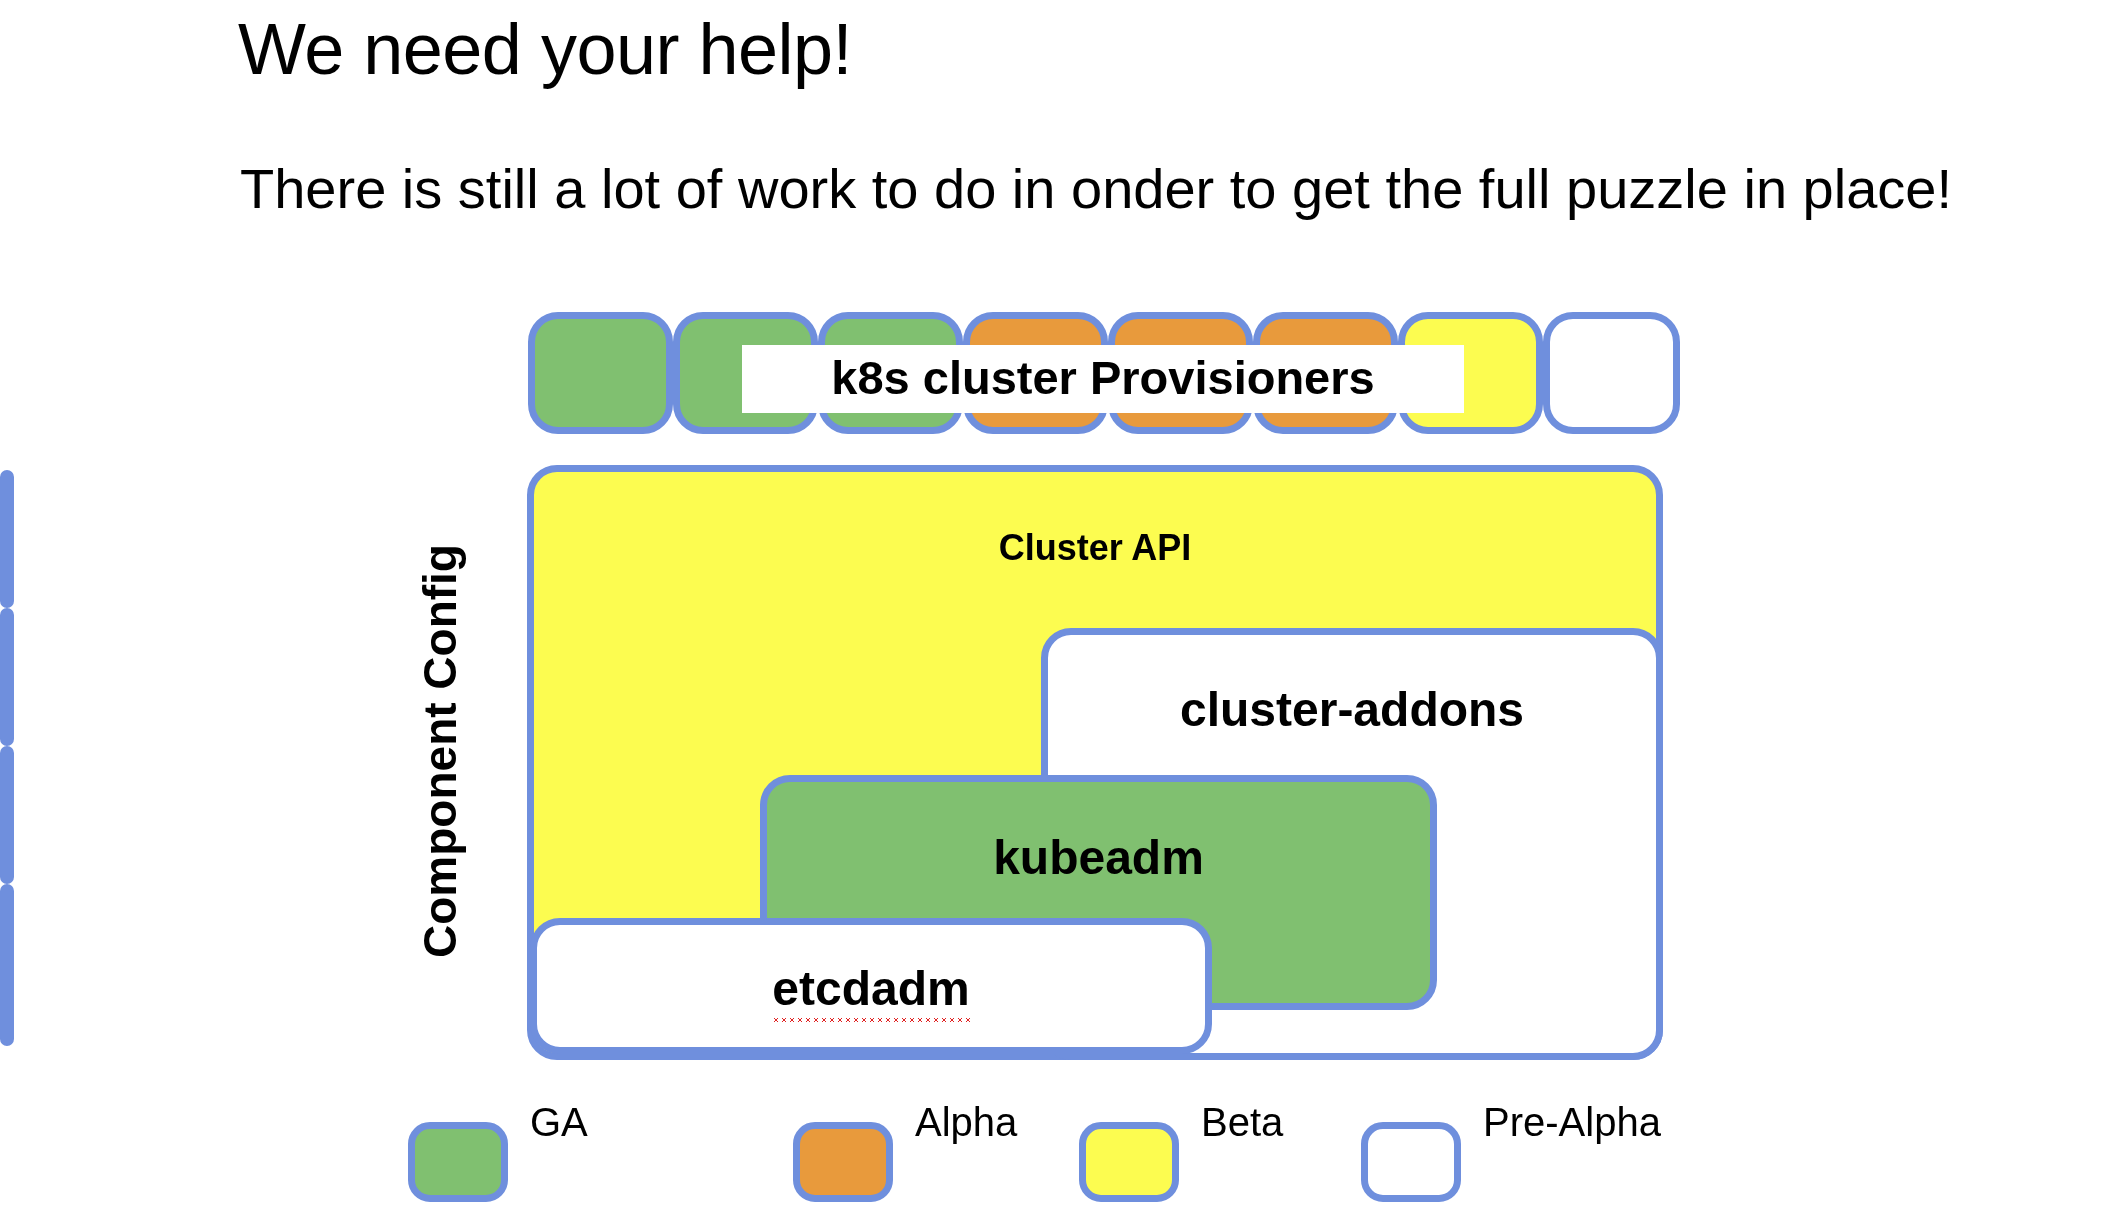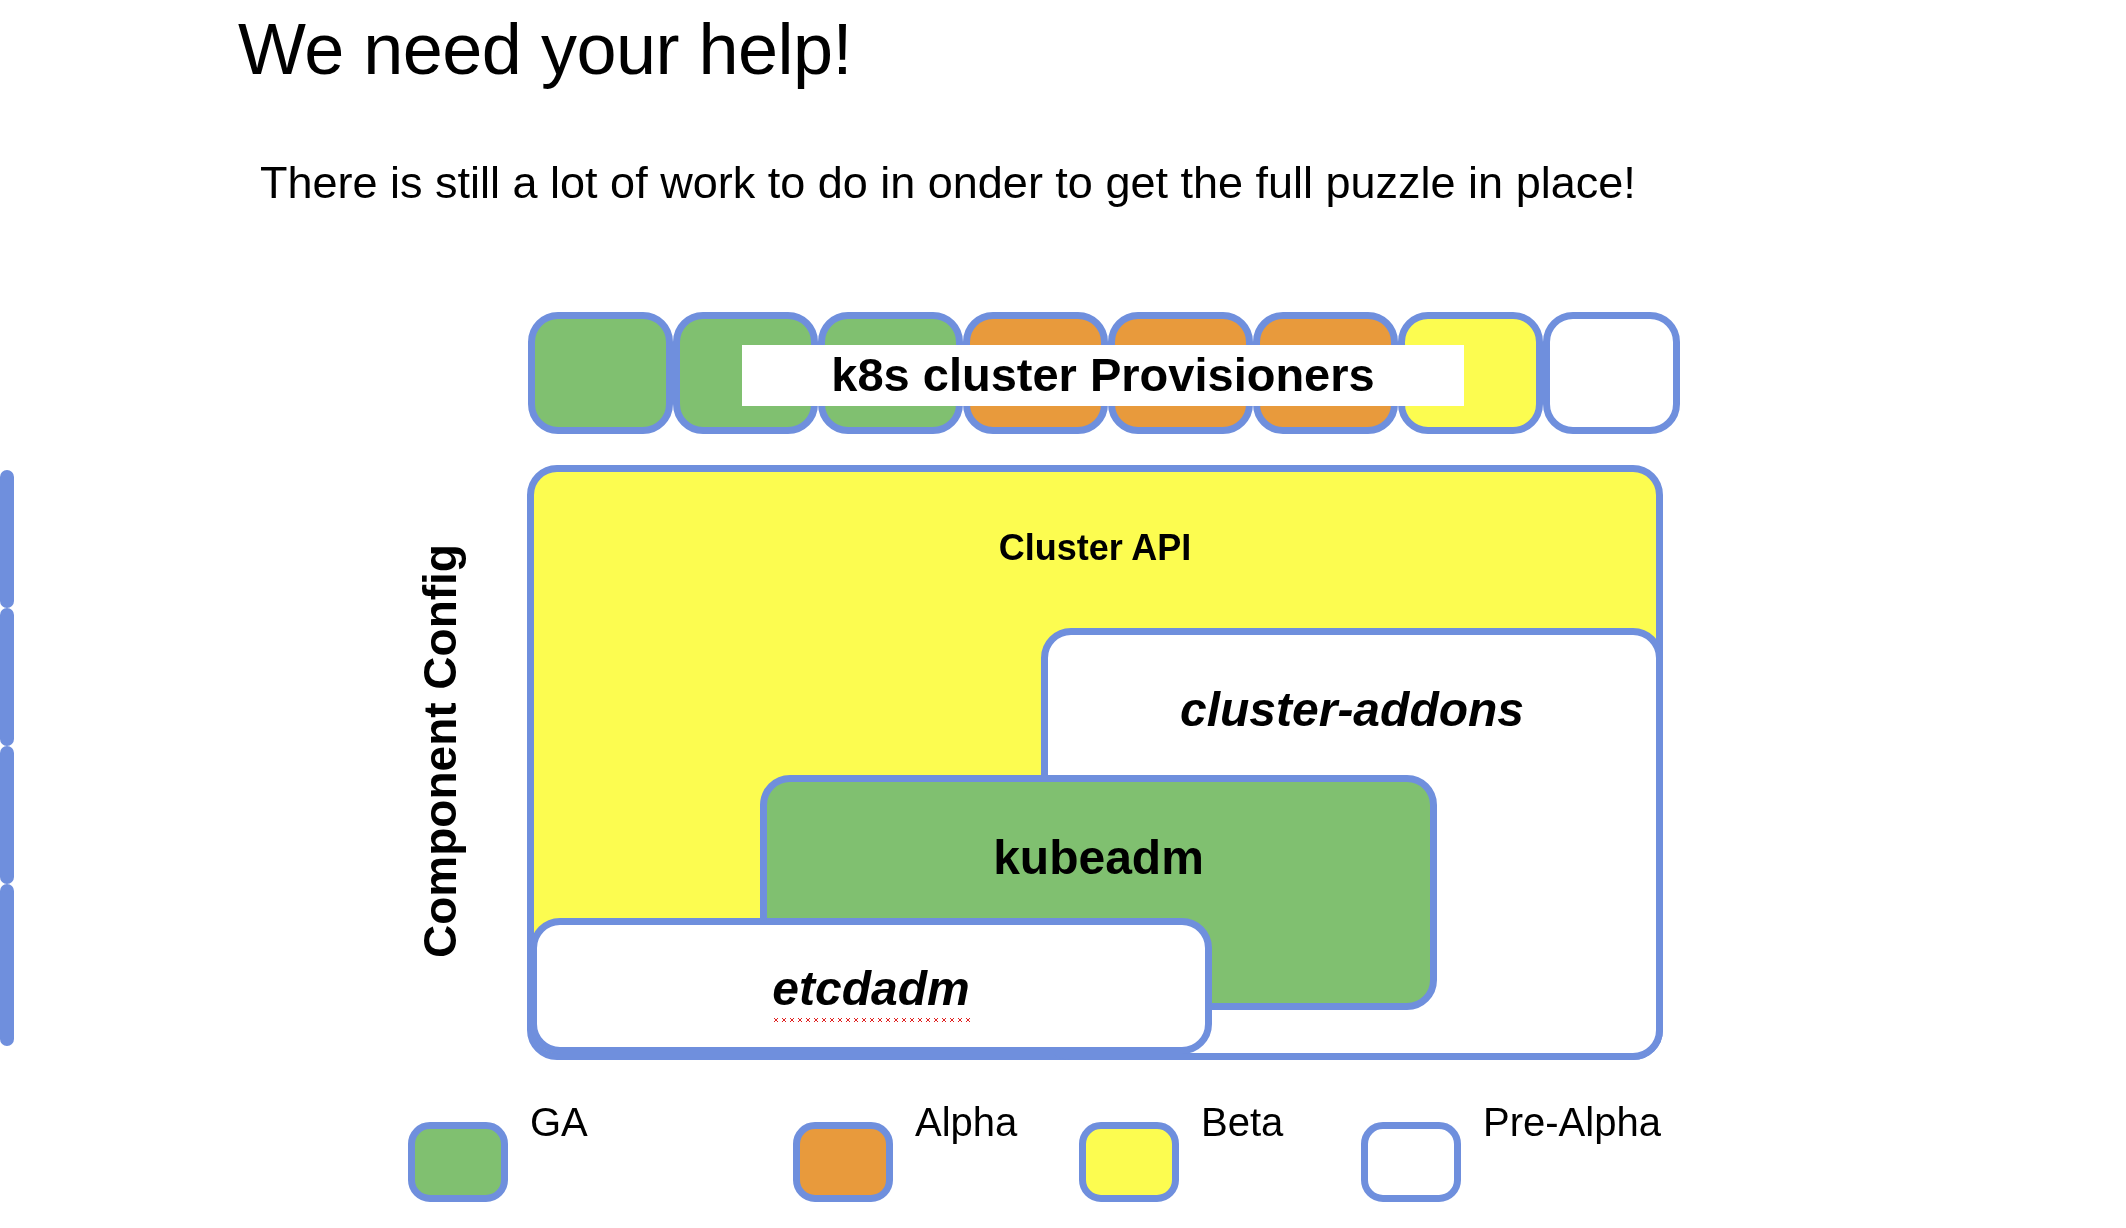--- a/index.html
+++ b/index.html
@@ -24,55 +24,54 @@
     font-size: 72px;
     font-weight: 400;
     line-height: 1.05;
     letter-spacing: -0.5px;
     white-space: nowrap;
   }
   #slide-subtitle {
     position: absolute;
     left: 240px;
     top: 158px;
-    font-size: 45px;
+    font-size: 56px;
     font-weight: 400;
     line-height: 1.1;
     white-space: nowrap;
-    margin-left: 20px;
   }
 
   
   .box {
     position: absolute;
     box-sizing: border-box;
     border: 7px solid #6f8fdd;
     border-radius: 30px;
     background: #ffffff;
   }
   .box.green  { background: #80c070; }
   .box.orange { background: #e89a3c; }
   .box.yellow { background: #fcfc50; }
-  .box.white  { background: #ffffff; font-style: italic; }
+  .box.white  { background: #ffffff; }
 
   .box-label {
     position: absolute;
     left: 0;
     right: 0;
     text-align: center;
     font-weight: bold;
     color: #000;
     white-space: nowrap;
   }
   #provisioners-banner {
     position: absolute;
     left: 742px;
     top: 345px;
     width: 722px;
-    height: 61px;
+    height: 68px;
     background: #ffffff;
     z-index: 12;
   }
   #provisioners-banner .banner-text {
     position: absolute;
     left: 0; right: 0;
     top: 50%;
     transform: translateY(-52%);
     text-align: center;
     font-size: 47px;

